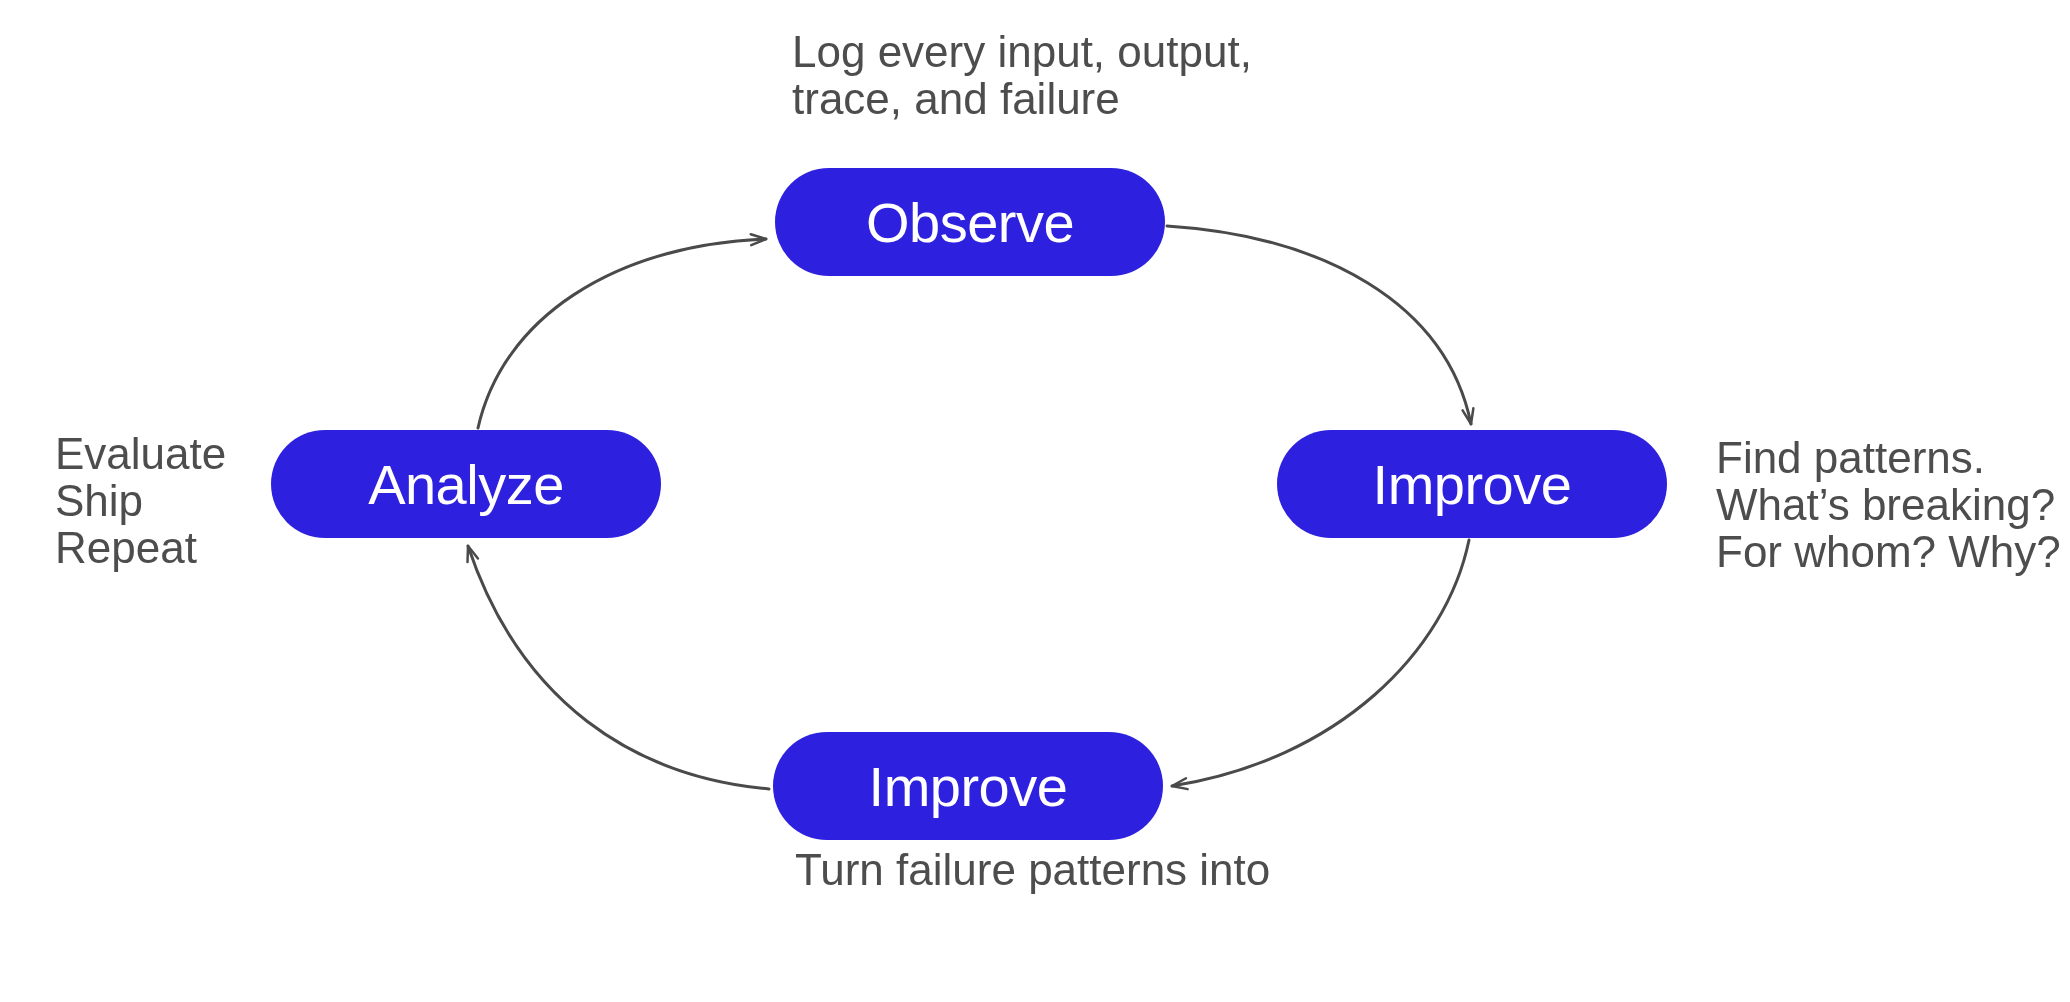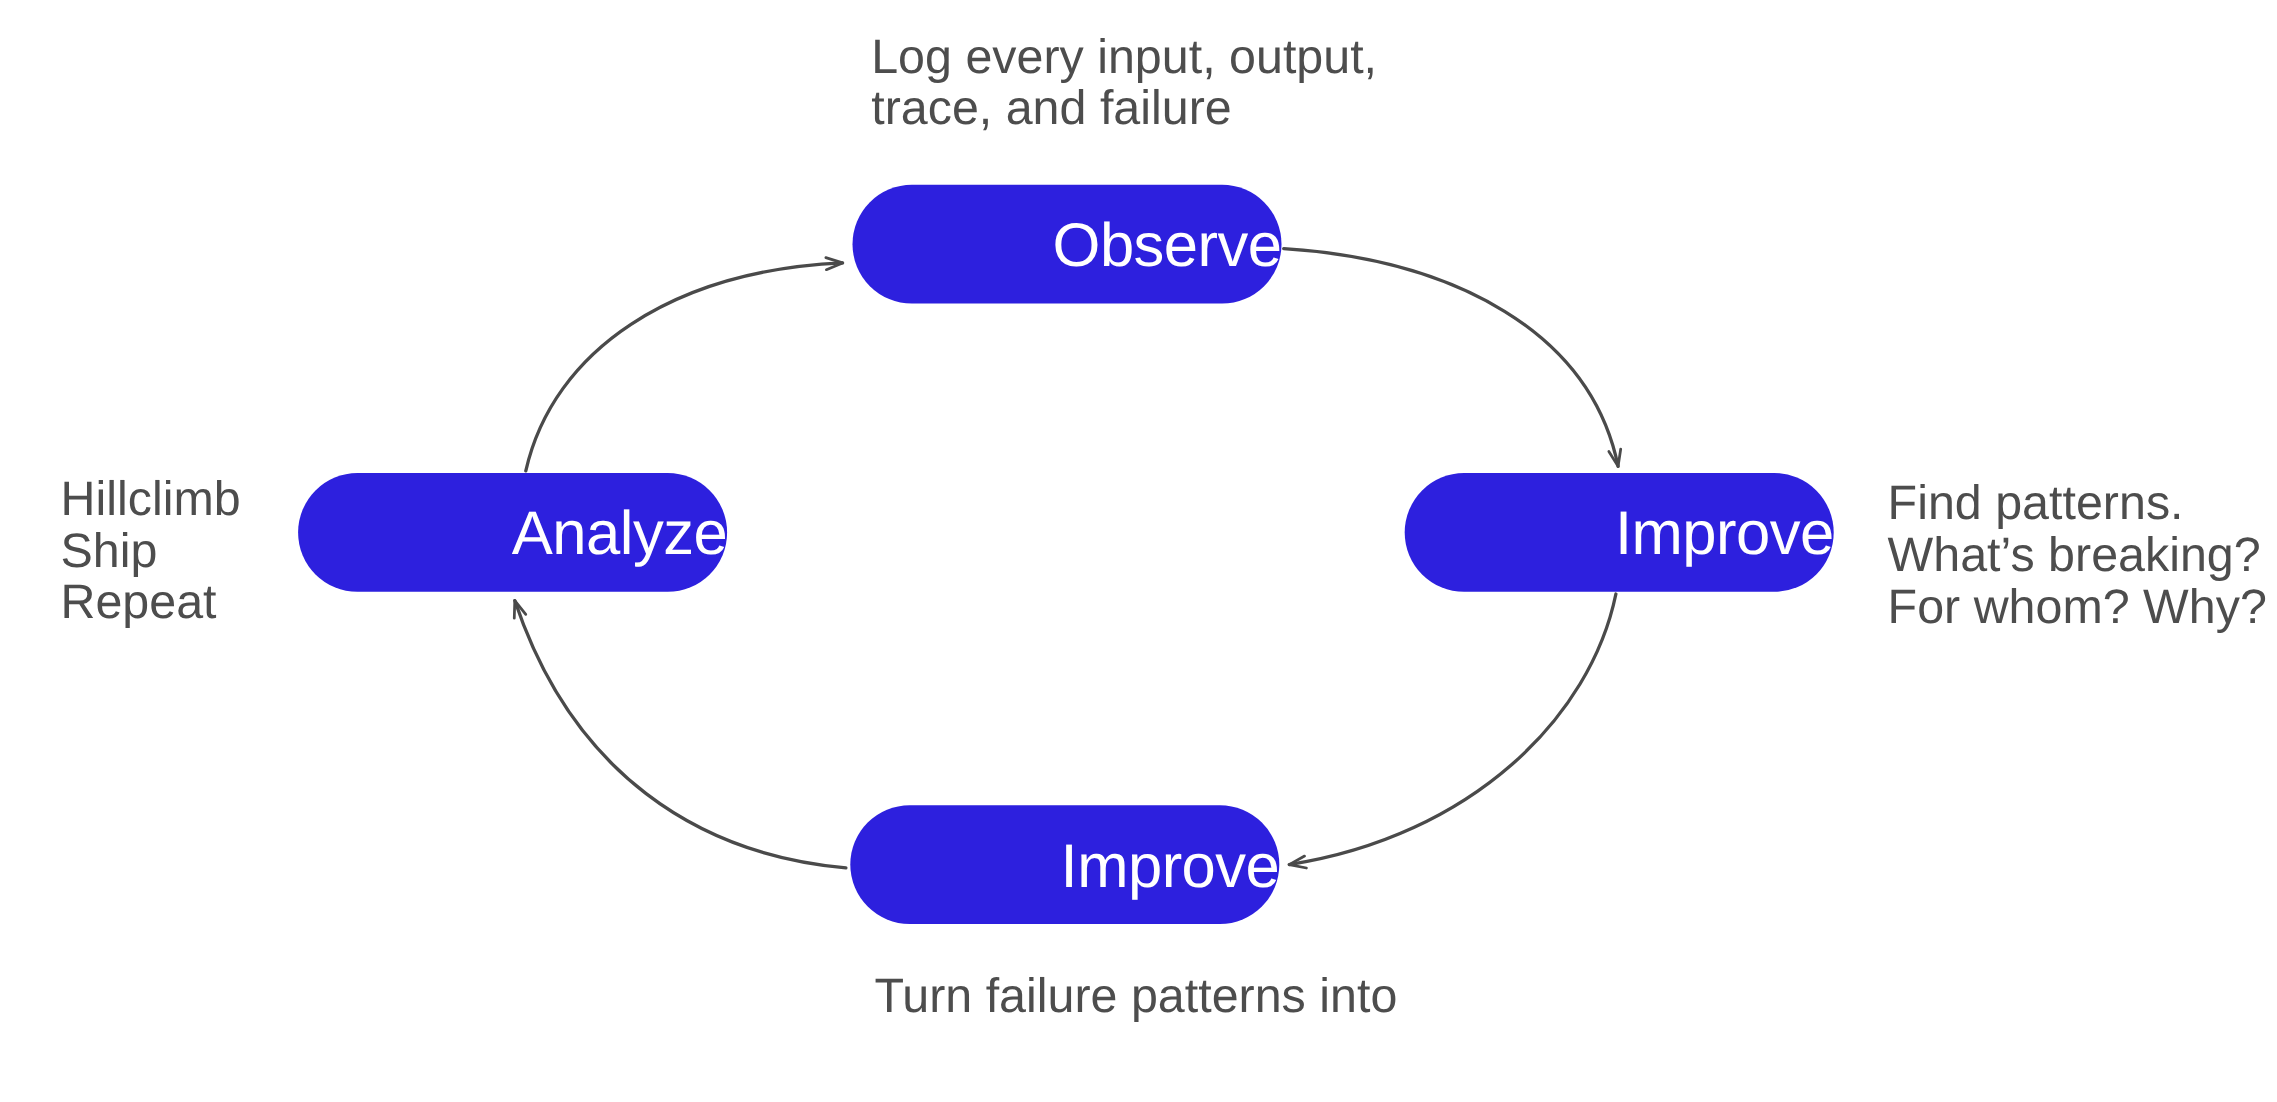--- a/index.html
+++ b/index.html
@@ -26,41 +26,41 @@
     stroke:var(--arrow);
     stroke-width:3;
     stroke-linecap:round;
   }
   .pill{
     position:absolute;
     width:390px;height:108px;
     border-radius:54px;
     background:var(--node-fill);
     color:var(--node-text);
-    display:flex;align-items:center;justify-content:flex-end;
+    display:flex;align-items:center;justify-content:center;
     font-size:56px;
     font-weight:500;
     letter-spacing:-0.5px;
     z-index:2;
   }
   .pill-observe{left:775px;top:168px;}
   .pill-analyze{left:1277px;top:430px;}
   .pill-evaluate{left:773px;top:732px;}
   .pill-improve{left:271px;top:430px;}
   .note{
     position:absolute;
     color:var(--note-text);
     font-size:44px;
     line-height:47px;
     z-index:2;
     white-space:nowrap;
   }
   .note-top{left:792px;top:28px;}
   .note-right{left:1716px;top:434px;}
-  .note-bottom{left:795px;top:882px;text-align:right;}
+  .note-bottom{left:795px;top:846px;text-align:right;}
   .note-left{left:55px;top:430px;}
 </style>
 </head>
 <body>
 
 <div class="canvas">
 
   <svg class="arrows" viewBox="0 0 2070 1002" xmlns="http://www.w3.org/2000/svg">
     <defs>
       <marker id="arrowhead" viewBox="0 0 20 16" refX="18" refY="8" markerWidth="20" markerHeight="16" markerUnits="userSpaceOnUse" orient="auto">
@@ -95,18 +95,18 @@
     <div>Find patterns.</div>
     <div>What’s breaking?</div>
     <div>For whom? Why?</div>
   </div>
 
   <div class="note note-bottom">
     <div>Turn failure patterns into</div>
   </div>
 
   <div class="note note-left">
-    <div>Hillclimb</div>
+    <div>Evaluate</div>
     <div>Ship</div>
     <div>Repeat</div>
   </div>
 
 </div>
 
 </body></html>

